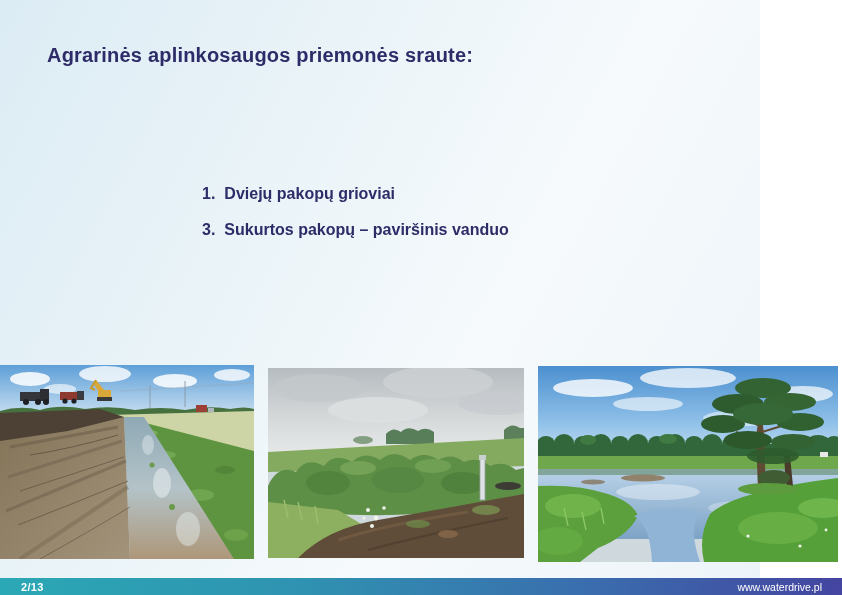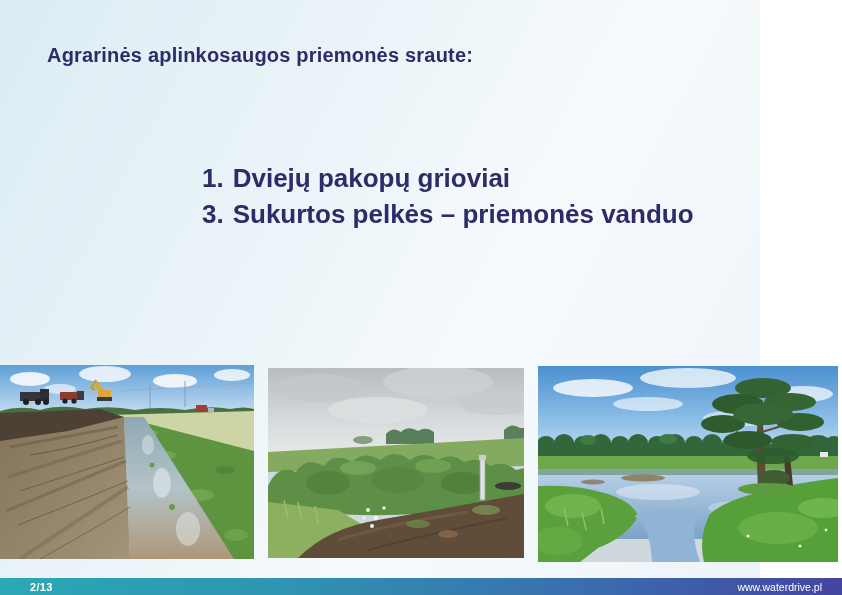--- a/index.html
+++ b/index.html
@@ -10,52 +10,52 @@
   }
   .slide{
     position:relative;width:760px;height:595px;
     background:linear-gradient(118deg,#dcecf4 0%,#e9f3f8 32%,#f6fafc 62%,#edf4f9 100%);
   }
   .title{
     position:absolute;left:47px;top:44px;margin:0;
     font-size:20px;font-weight:bold;color:#2e2c68;letter-spacing:.2px;
   }
   .list{
-    position:absolute;left:202px;top:160px;
-    color:#2e2c68;font-size:26px;font-weight:bold;
+    position:absolute;left:202px;top:176px;
+    color:#2e2c68;font-size:16px;font-weight:bold;
   }
   .list-item{height:36px;line-height:36px;white-space:nowrap;}
   .list-item .num{margin-right:9px;}
   .photo{position:absolute;overflow:hidden;background:#cfd8dd;}
   .photo svg{display:block;width:100%;height:100%;}
   .photo-1{left:0;top:365px;width:254px;height:194px;}
   .photo-2{left:268px;top:368px;width:256px;height:190px;}
   .photo-3{left:538px;top:366px;width:300px;height:196px;}
   .footer{
     position:absolute;left:0;bottom:0;width:842px;height:17px;
     background:linear-gradient(90deg,#2ba8b5 0%,#2f93b1 35%,#3a6dae 70%,#4445a0 100%);
     display:flex;align-items:center;justify-content:space-between;
     color:#ffffff;
   }
-  .footer .page{margin-left:30px;font-size:11px;font-weight:bold;letter-spacing:.3px;}
+  .footer .page{margin-left:21px;font-size:11px;font-weight:bold;letter-spacing:.3px;}
   .footer .site{margin-right:20px;font-size:10.5px;font-weight:normal;}
 </style>
 </head>
 <body>
 
 <div class="slide">
 
   <h1 class="title">Agrarinės aplinkosaugos priemonės sraute:</h1>
 
   <div class="list">
     <div class="list-item">
       <span class="num">1.</span><span>Dviejų pakopų grioviai</span>
     </div>
     <div class="list-item">
-      <span class="num">3.</span><span>Sukurtos pelkės – priemonės vanduo</span>
+      <span class="num">3.</span><span>Sukurtos pakopų – paviršinis vanduo</span>
     </div>
   </div>
 
   <div class="photo photo-1">
     <svg viewBox="0 0 254 194" preserveAspectRatio="none">
       <defs>
         <linearGradient id="p1sky" x1="0" x2="0" y1="0" y2="1">
           <stop offset="0" stop-color="#5e9fd8"></stop>
             <stop offset="1" stop-color="#d8e9f5"></stop>
         </linearGradient>

